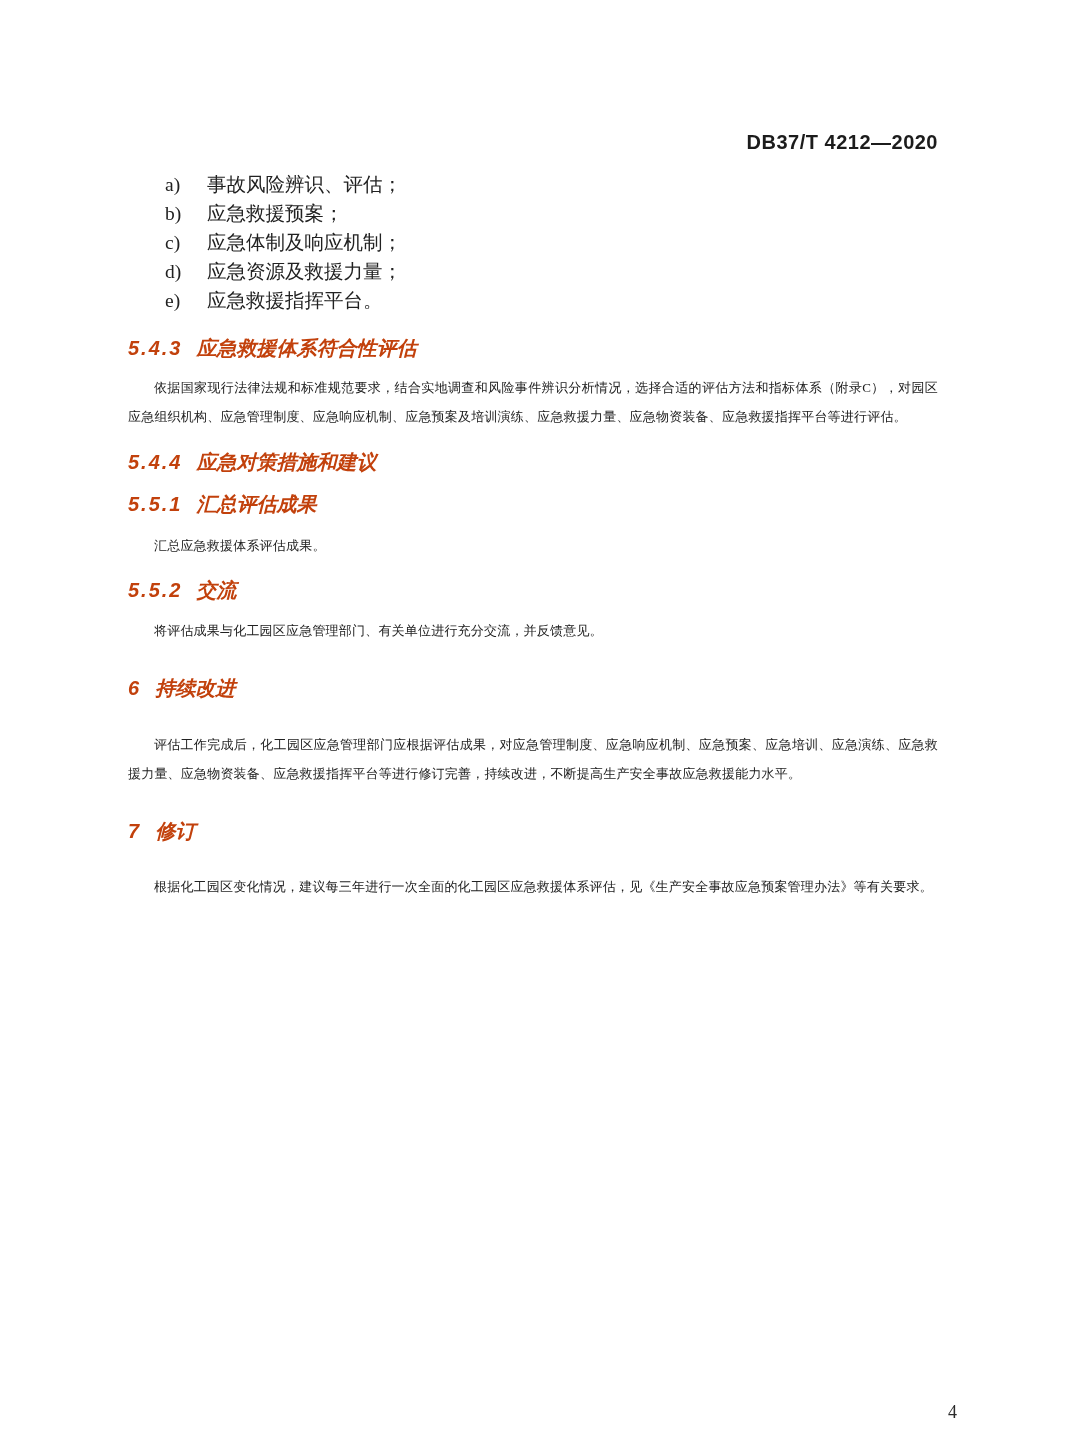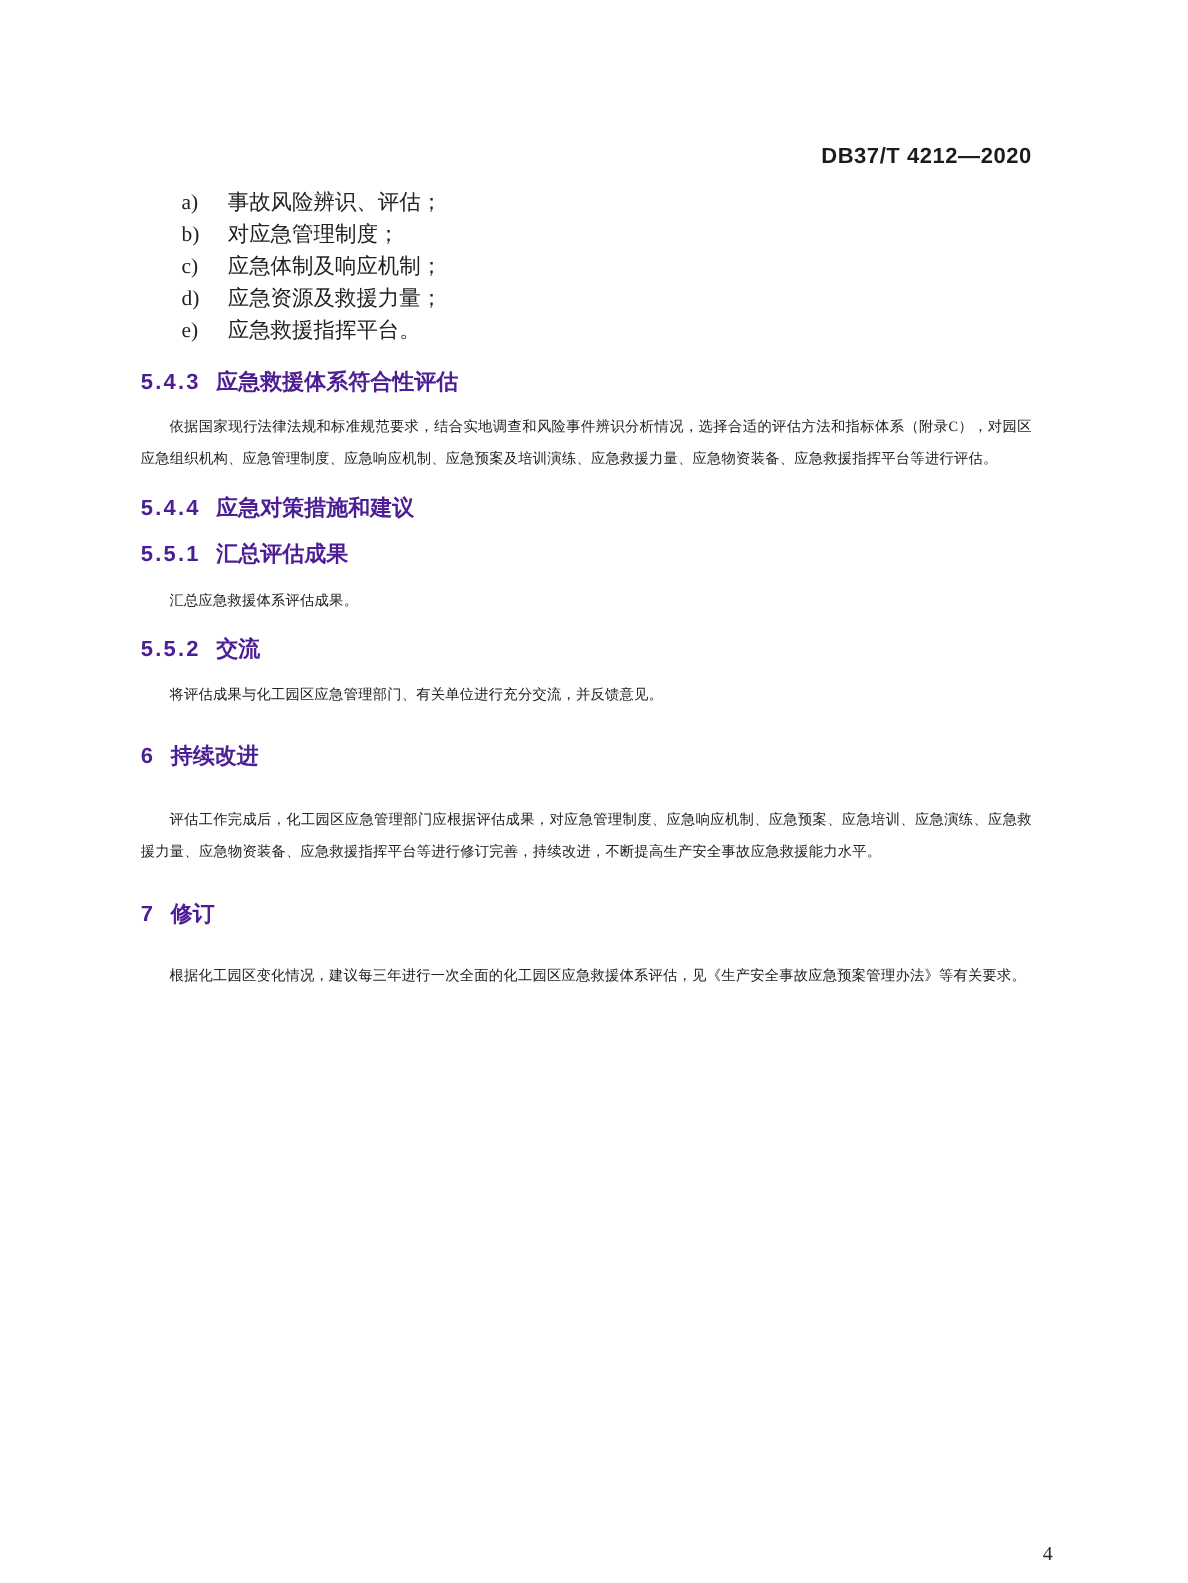--- a/index.html
+++ b/index.html
@@ -38,21 +38,22 @@
   .list-item .marker {
     flex: none;
     margin-left: 37px;
     width: 42px;
   }
   .heading {
     font-family: "Liberation Sans", "DejaVu Sans", sans-serif;
     font-weight: 700;
     font-size: 20px;
     line-height: 27px;
-    color: #4c1d95;
+    color: #c2410c;
+    font-style: italic;
   }
   .heading .h-num { letter-spacing: 2px; margin-right: 14px; }
   .para {
     margin: 0;
     font-size: 13px;
     line-height: 29px;
     text-align: justify;
     text-indent: 2em;
     letter-spacing: 0.2px;
   }
@@ -89,21 +90,21 @@
       <span>DB37/T 4212—2020</span>
     </div>
 
     <div class="item-list">
       <div class="list-item">
         <span class="marker">a)</span>
         <span class="li-text">事故风险辨识、评估；</span>
       </div>
       <div class="list-item">
         <span class="marker">b)</span>
-        <span class="li-text">对应急管理制度；</span>
+        <span class="li-text">应急救援预案；</span>
       </div>
       <div class="list-item">
         <span class="marker">c)</span>
         <span class="li-text">应急体制及响应机制；</span>
       </div>
       <div class="list-item">
         <span class="marker">d)</span>
         <span class="li-text">应急资源及救援力量；</span>
       </div>
       <div class="list-item">

